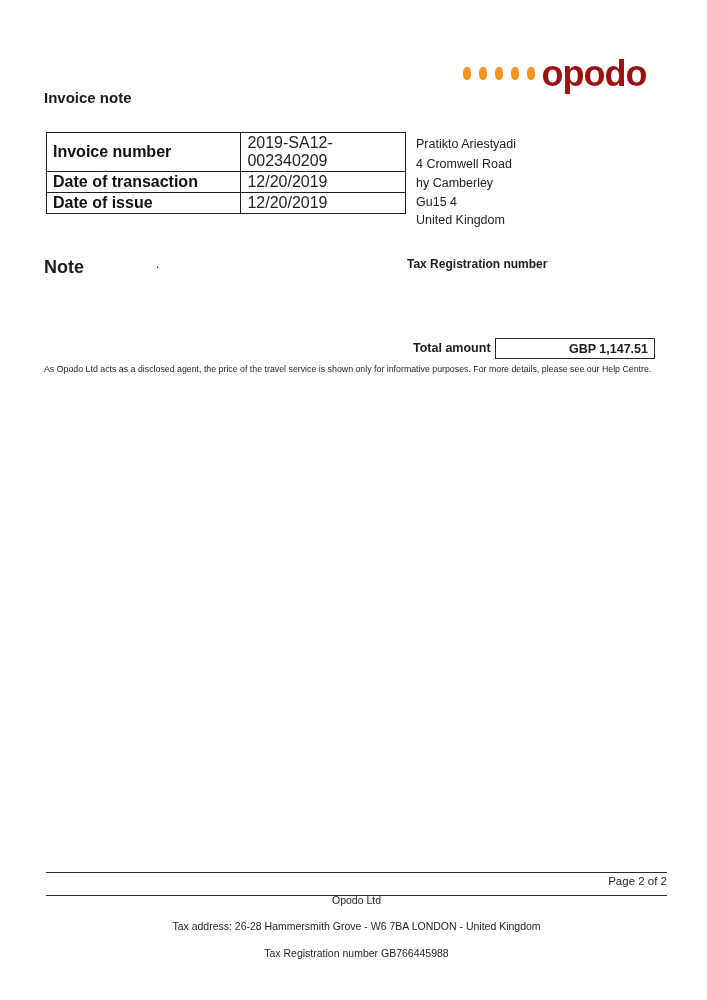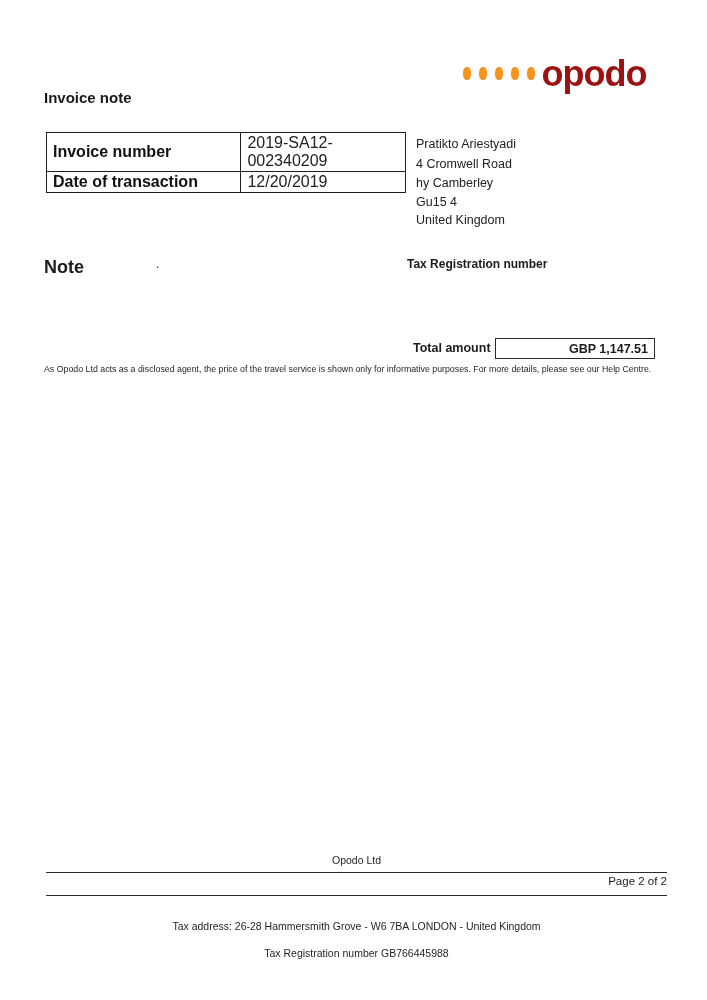--- a/index.html
+++ b/index.html
@@ -151,21 +151,21 @@
     color: #1c1c1c;
   }
   .footer-block {
     position: absolute;
     left: 37px;
     width: 621px;
     text-align: center;
     font-size: 10.5px;
     color: #1f1f1f;
   }
-  .footer-company { top: 845px; }
+  .footer-company { top: 885px; }
   .footer-address { top: 911px; }
   .footer-taxreg  { top: 938px; }
 </style>
 </head>
 <body>
 
 <div class="doc-title">Invoice note</div>
 
 <div class="logo">
   <div class="logo-dots">
@@ -181,20 +181,24 @@
 <table class="invoice-table">
   <tbody>
       <tr>
     <td class="lbl">Invoice number</td>
     <td class="val">2019-SA12-002340209</td>
   </tr>
   <tr>
     <td class="lbl">Date of transaction</td>
     <td class="val">12/20/2019</td>
   </tr>
+  <tr>
+    <td class="lbl">Date of issue</td>
+    <td class="val">12/20/2019</td>
+  </tr>
 </tbody>
   </table>
 
 <div class="address">
   <div class="name">Pratikto Ariestyadi</div>
   <div>4 Cromwell Road</div>
   <div>hy Camberley</div>
   <div>Gu15 4</div>
   <div>United Kingdom</div>
 </div>

